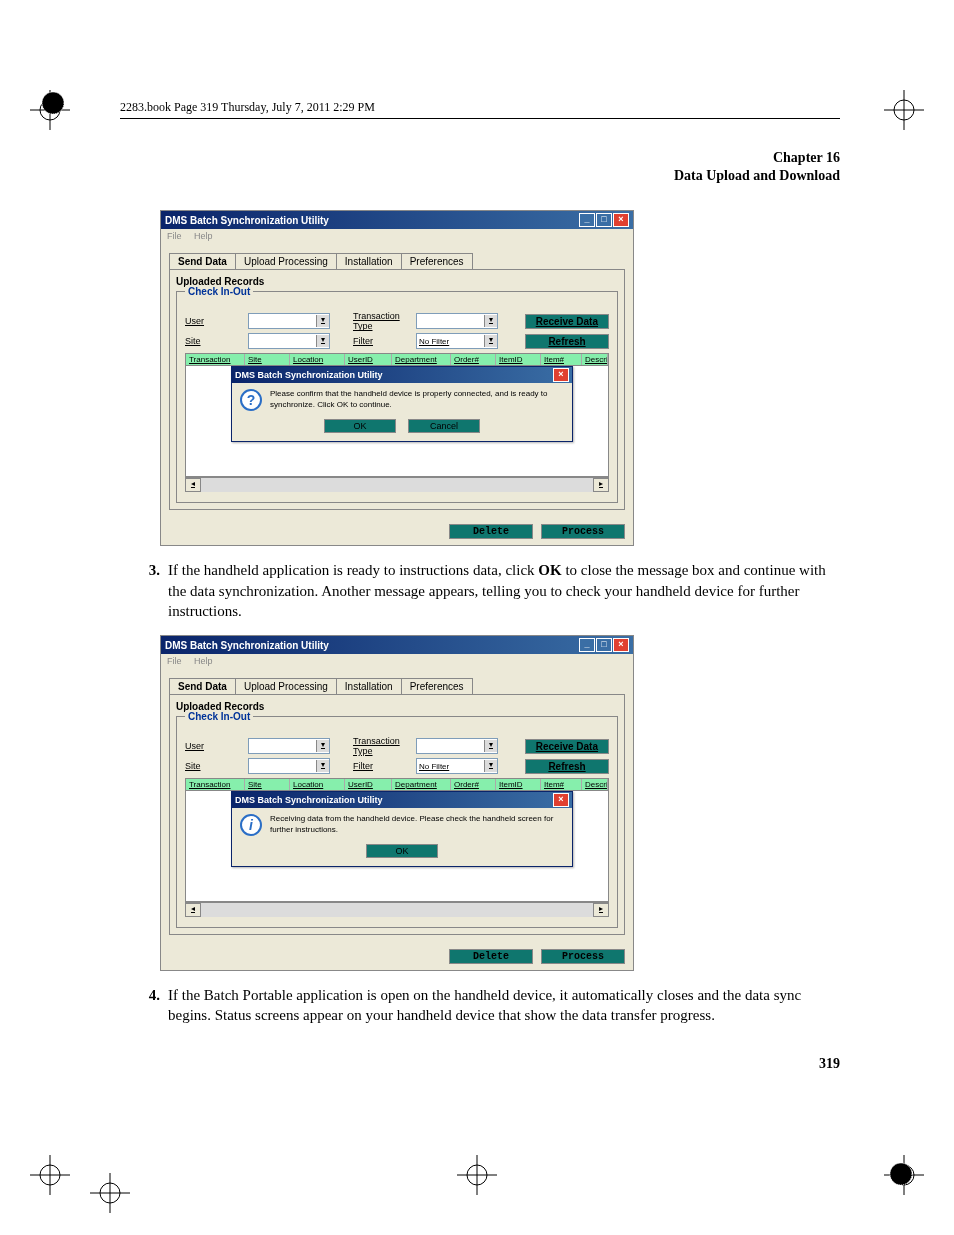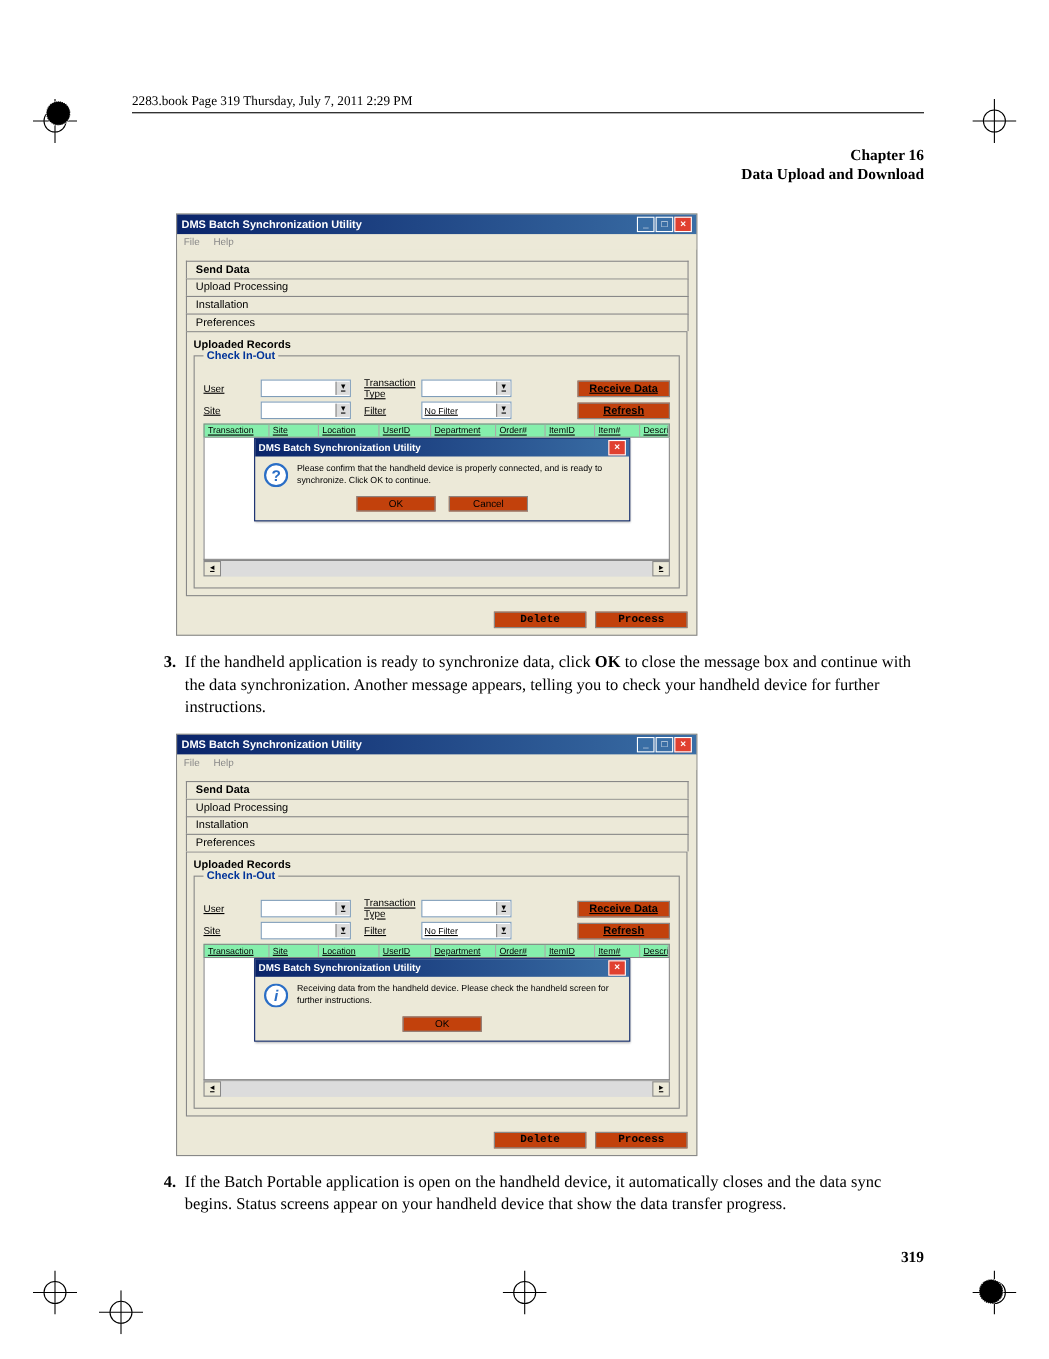--- a/index.html
+++ b/index.html
@@ -7,21 +7,21 @@
     margin: 0;
     padding: 0;
     background: #fff;
     width: 954px;
     height: 1235px;
     position: relative;
   }
   .page {
     position: absolute;
     left: 120px;
-    top: 84px;
+    top: 100px;
     width: 720px;
   }
   
   .crop {
     position: absolute;
     width: 40px;
     height: 40px;
   }
   .crop svg { display:block; }
   .crop.tl { left: 30px; top: 90px; }
@@ -89,21 +89,20 @@
     background:#ece9d8;
     color:#888;
     font-size:9px;
     padding:2px 6px;
   }
   .menubar span { margin-right:10px; }
   .tabs {
     display:flex;
     margin: 10px 8px 0 8px;
     font-size:10px;
-    flex-direction:column;
   }
   .tab {
     border:1px solid #888;
     border-bottom:none;
     padding:2px 8px;
     background:#ece9d8;
     margin-right:-1px;
   }
   .tab.active { font-weight:bold; background:#ece9d8; position:relative; z-index:2; }
   .tab-body {
@@ -123,21 +122,21 @@
   .fieldset-legend {
     position:relative;
     top:-12px;
     background:#ece9d8;
     color:#003399;
     font-weight:bold;
     padding:0 3px;
     font-size:10px;
     display:inline-block;
   }
-  .row { display:flex; align-items:center; margin:2px 0; gap:12px; }
+  .row { display:flex; align-items:center; margin:2px 0; gap:23px; }
   .row label { width:40px; }
   .dd {
     border:1px solid #7f9db9;
     background:#fff;
     height:14px;
     width:80px;
     display:flex;
     justify-content:flex-end;
     align-items:center;
     font-size:8px;
@@ -146,21 +145,21 @@
     width:12px; height:12px;
     background:#dcdcdc;
     border-left:1px solid #888;
     text-align:center;
     line-height:10px;
     font-size:8px;
   }
   .mid-label { width:90px; }
   .btn {
     border:1px solid #888;
-    background:#c2410c;
+    background:#0f766e;
     padding:1px 10px;
     font-size:10px;
     font-weight:bold;
     min-width:62px;
     text-align:center;
   }
   .right-btns {
     margin-left:auto;
   }
   .grid-header {
@@ -416,21 +415,21 @@
       </div>
     </div>
     <div class="bottom-btns">
       <div class="btn">Delete</div>
       <div class="btn">Process</div>
     </div>
   </div>
 
   <div class="step">
     <div class="num">3.</div>
-    <div class="txt"><span>If the handheld application is ready to synchronize data, click </span><b>OK</b><span> to close the message box and continue with the data synchronization. Another message appears, telling you to check your handheld device for further instructions.</span></div>
+    <div class="txt"><span>If the handheld application is ready to instructions data, click </span><b>OK</b><span> to close the message box and continue with the data synchronization. Another message appears, telling you to check your handheld device for further instructions.</span></div>
   </div>
 
   <div class="screenshot">
     <div class="titlebar">
       <span>DMS Batch Synchronization Utility</span>
       <div class="win-btns">
         <div class="win-btn">_</div>
         <div class="win-btn">□</div>
         <div class="win-btn close">×</div>
       </div>

